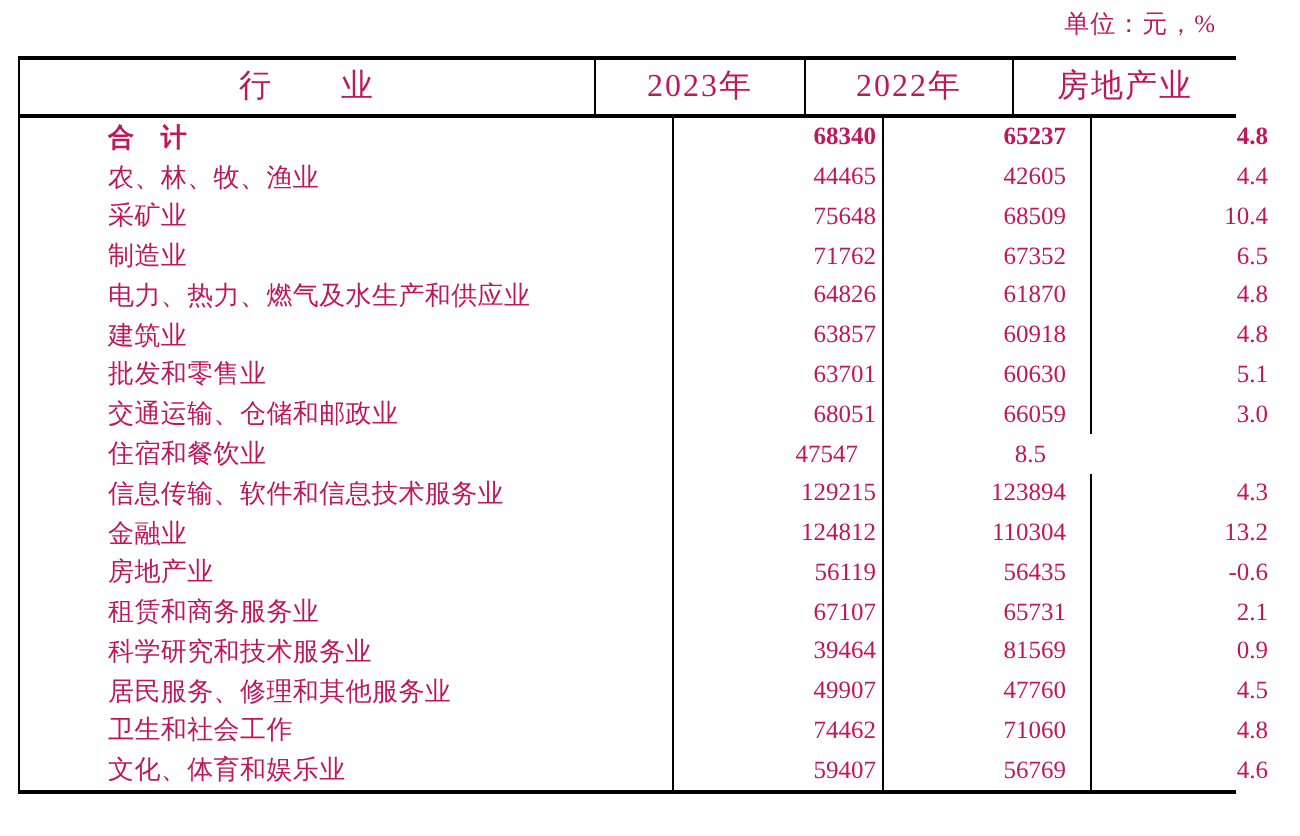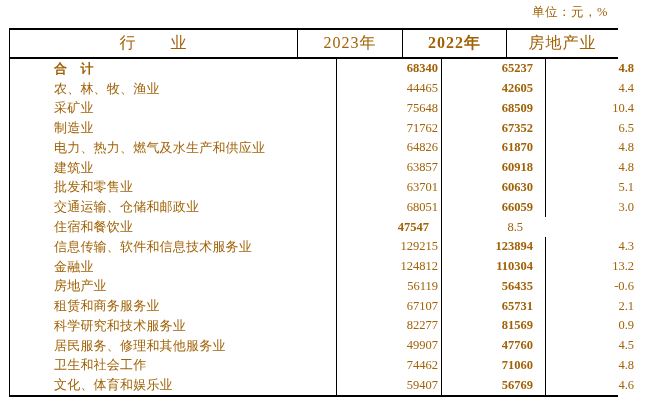--- a/index.html
+++ b/index.html
@@ -6,21 +6,21 @@
     margin: 0;
     padding: 0;
     background: #ffffff;
   }
   .page {
     position: relative;
     width: 650px;
     height: 418px;
     background: #ffffff;
     font-family: "Liberation Serif", "DejaVu Serif", serif;
-    color: #a16207;
+    color: #be185d;
     overflow: hidden;
   }
   .unit-label {
     position: absolute;
     top: 2px;
     right: 42px;
     font-size: 12.5px;
     line-height: 1.6;
     letter-spacing: 0.5px;
     white-space: nowrap;
@@ -63,21 +63,21 @@
   .cell {
     box-sizing: border-box;
     height: 100%;
     display: flex;
     align-items: center;
     overflow: hidden;
     white-space: nowrap;
   }
   .c1 { padding-left: 5px; border-right: 1px solid #000; justify-content: flex-start; }
   .c2 { padding-right: 3px; border-right: 1px solid #000; justify-content: flex-end; }
-  .c3 { padding-right: 12px; border-right: 1px solid #000; justify-content: flex-end; font-weight: bold; }
+  .c3 { padding-right: 12px; border-right: 1px solid #000; justify-content: flex-end; }
   .c4 { padding-right: 23px; justify-content: flex-end; }
   .thead .c1, .thead .c2, .thead .c3, .thead .c4 {
     justify-content: center;
     padding: 0;
   }
   .row .c1 { font-size: 13px; letter-spacing: 0.2px; }
   .bold { font-weight: bold; }
 </style>
 </head>
 <body>
@@ -165,21 +165,21 @@
           <div class="cell c4">-0.6</div>
         </div>
         <div class="row">
           <div class="cell c1">租赁和商务服务业</div>
           <div class="cell c2">67107</div>
           <div class="cell c3">65731</div>
           <div class="cell c4">2.1</div>
         </div>
         <div class="row">
           <div class="cell c1">科学研究和技术服务业</div>
-          <div class="cell c2">82277</div>
+          <div class="cell c2">39464</div>
           <div class="cell c3">81569</div>
           <div class="cell c4">0.9</div>
         </div>
         <div class="row">
           <div class="cell c1">居民服务、修理和其他服务业</div>
           <div class="cell c2">49907</div>
           <div class="cell c3">47760</div>
           <div class="cell c4">4.5</div>
         </div>
         <div class="row">

